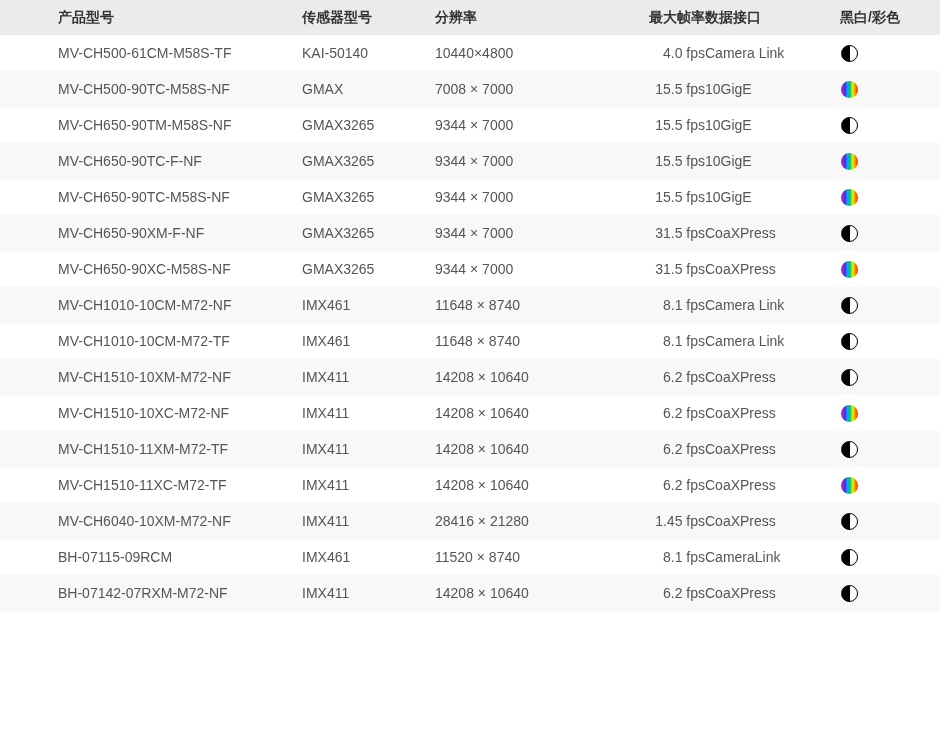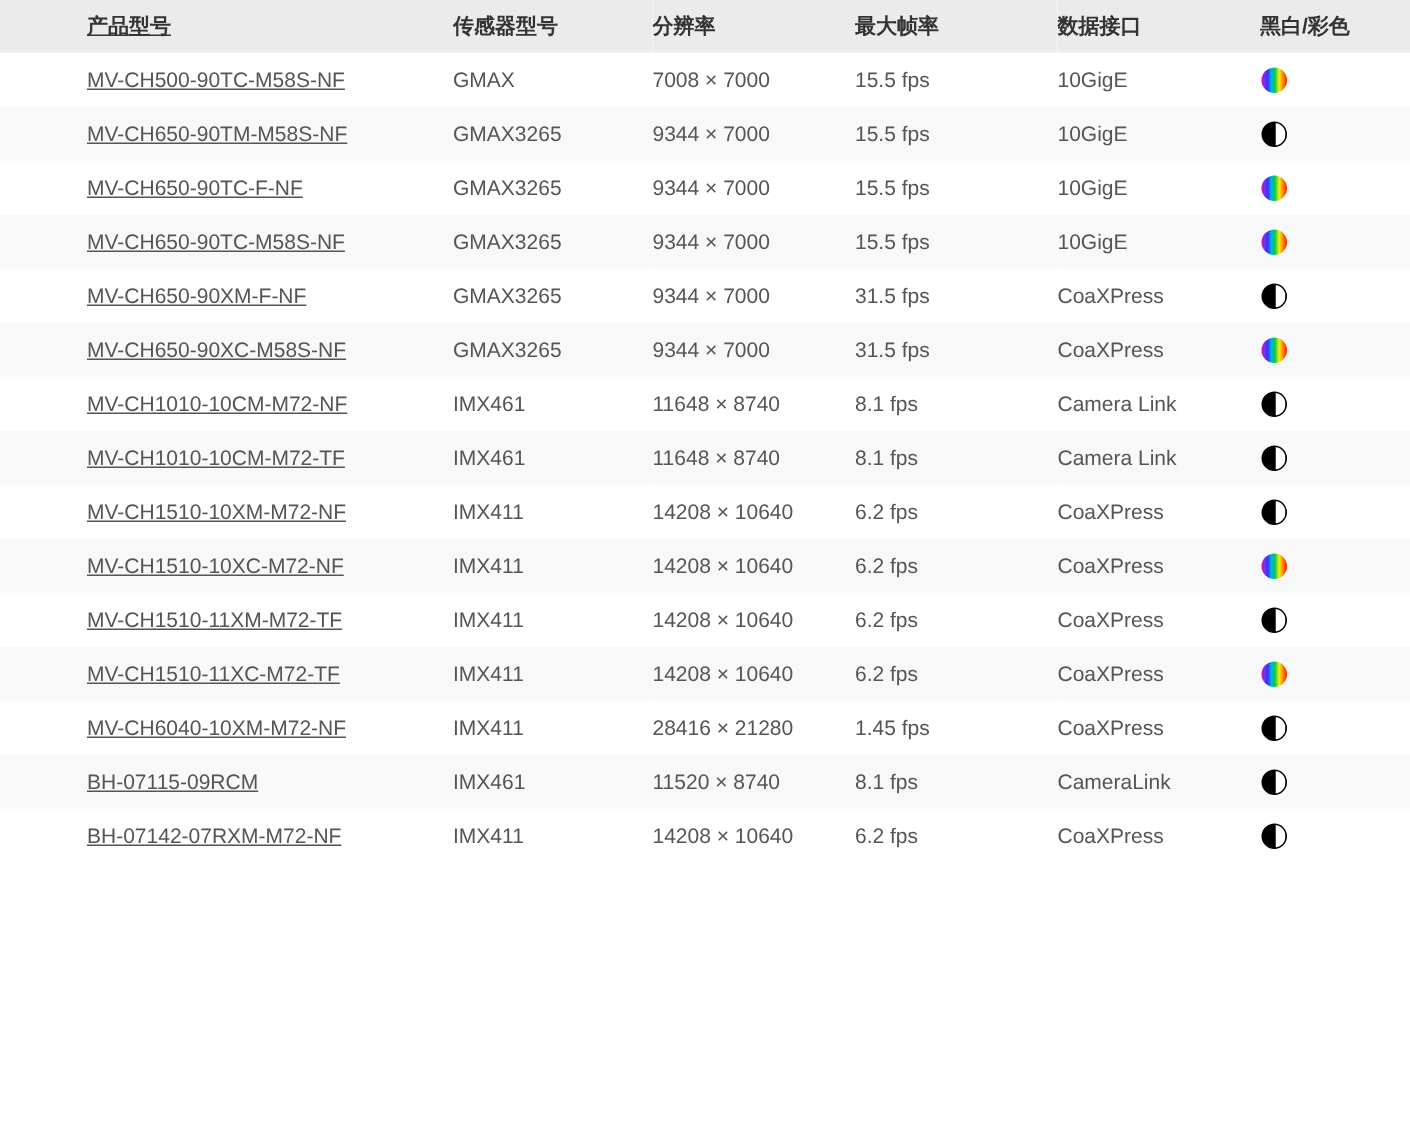--- a/index.html
+++ b/index.html
@@ -34,24 +34,24 @@
     font-weight: bold;
   }
   td {
     height: 36px;
     color: #555555;
     background: #ffffff;
   }
   tbody tr:nth-child(even) td {
     background: #f8f8f8;
   }
-  .col-model      { width: 302px; padding-left: 58px; text-decoration: underline; }
+  .col-model      { width: 302px; padding-left: 58px; }
   .col-sensor     { width: 133px; }
   .col-resolution { width: 135px; }
-  .col-max_fps    { width: 135px; }
+  .col-max_fps    { width: 135px; text-align: right; }
   .col-interface  { width: 135px; }
   .col-mono_color { width: 100px; }
 
   .icon-mono, .icon-color {
     display: inline-block;
     width: 17px;
     height: 17px;
     border-radius: 50%;
     box-sizing: border-box;
     vertical-align: middle;
@@ -76,20 +76,28 @@
         <th class="col-model">产品型号</th>
         <th class="col-sensor">传感器型号</th>
         <th class="col-resolution">分辨率</th>
         <th class="col-max_fps">最大帧率</th>
         <th class="col-interface">数据接口</th>
         <th class="col-mono_color">黑白/彩色</th>
       </tr>
   </thead>
   <tbody>
       <tr>
+        <td class="col-model">MV-CH500-61CM-M58S-TF</td>
+        <td class="col-sensor">KAI-50140</td>
+        <td class="col-resolution">10440×4800</td>
+        <td class="col-max_fps">4.0 fps</td>
+        <td class="col-interface">Camera Link</td>
+        <td class="col-mono_color"><span class="icon-mono"></span></td>
+      </tr>
+      <tr>
         <td class="col-model">MV-CH500-90TC-M58S-NF</td>
         <td class="col-sensor">GMAX</td>
         <td class="col-resolution">7008 × 7000</td>
         <td class="col-max_fps">15.5 fps</td>
         <td class="col-interface">10GigE</td>
         <td class="col-mono_color"><span class="icon-color"></span></td>
       </tr>
       <tr>
         <td class="col-model">MV-CH650-90TM-M58S-NF</td>
         <td class="col-sensor">GMAX3265</td>

